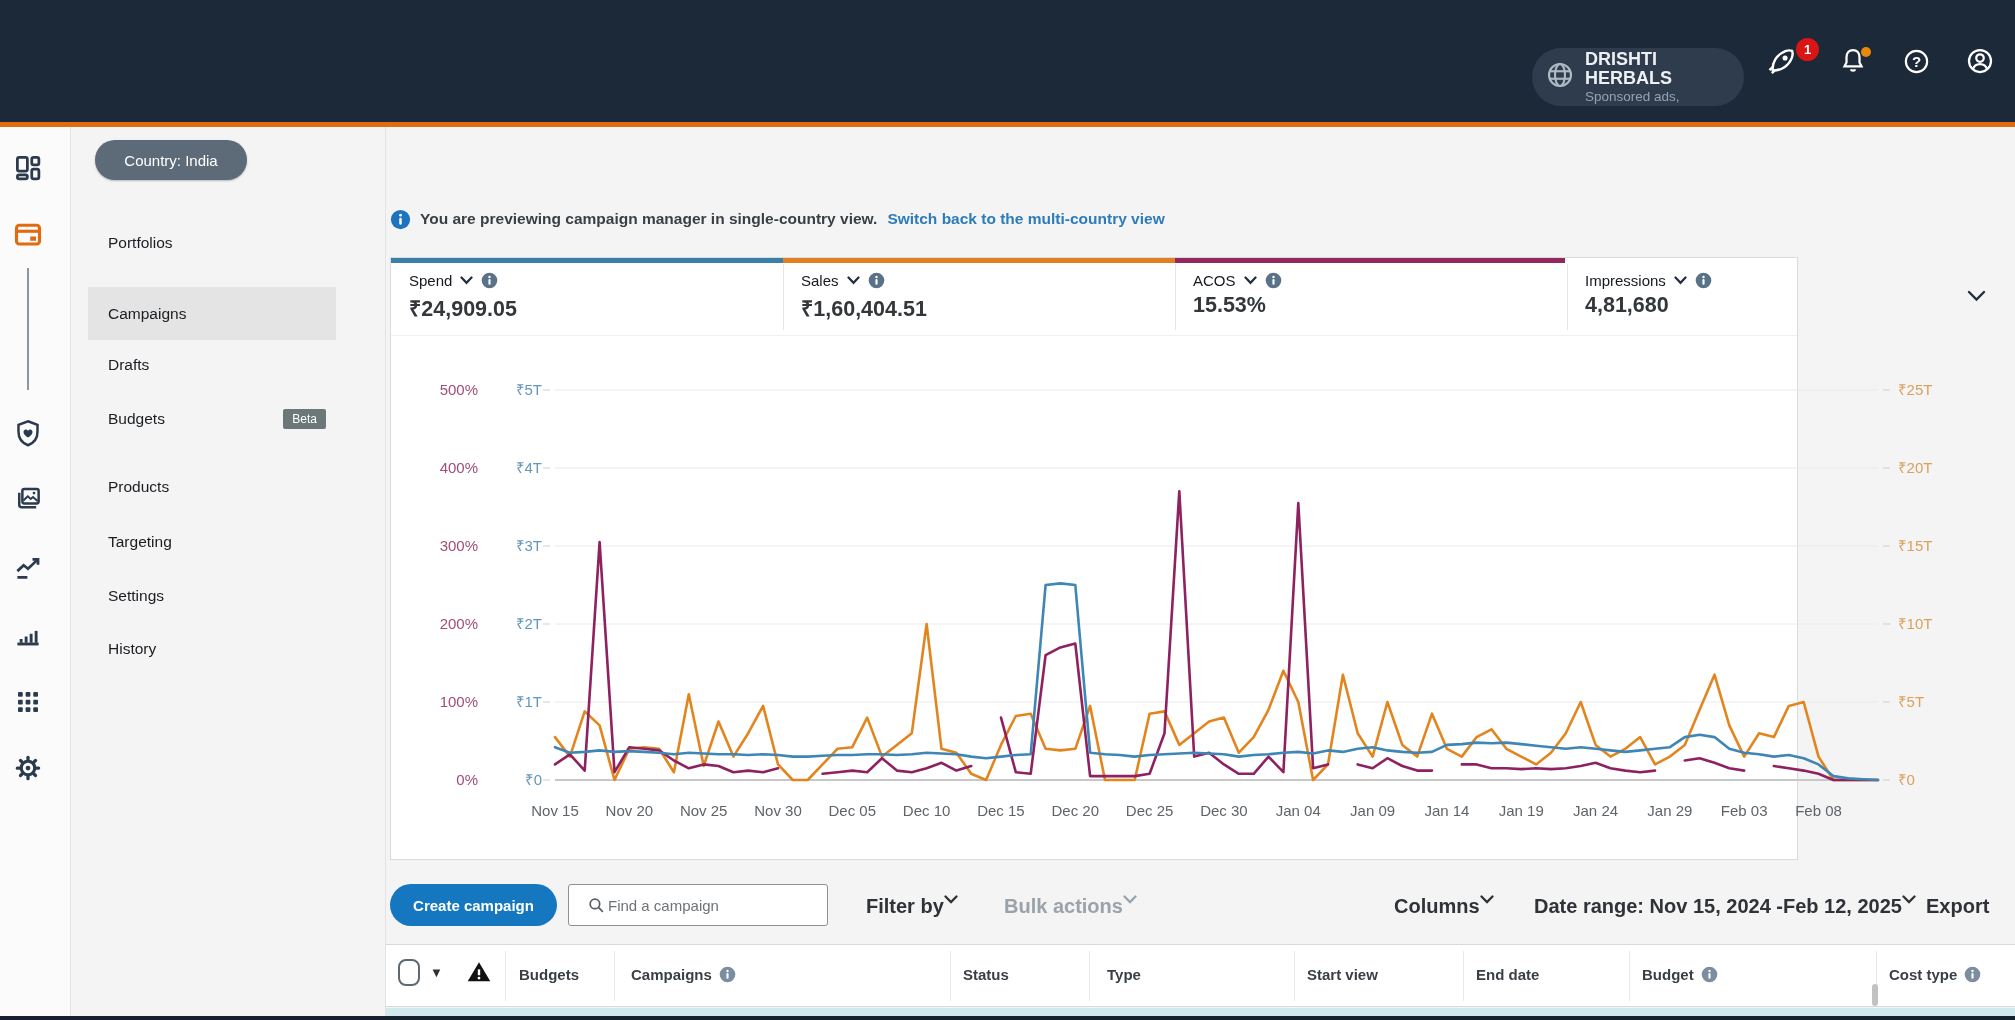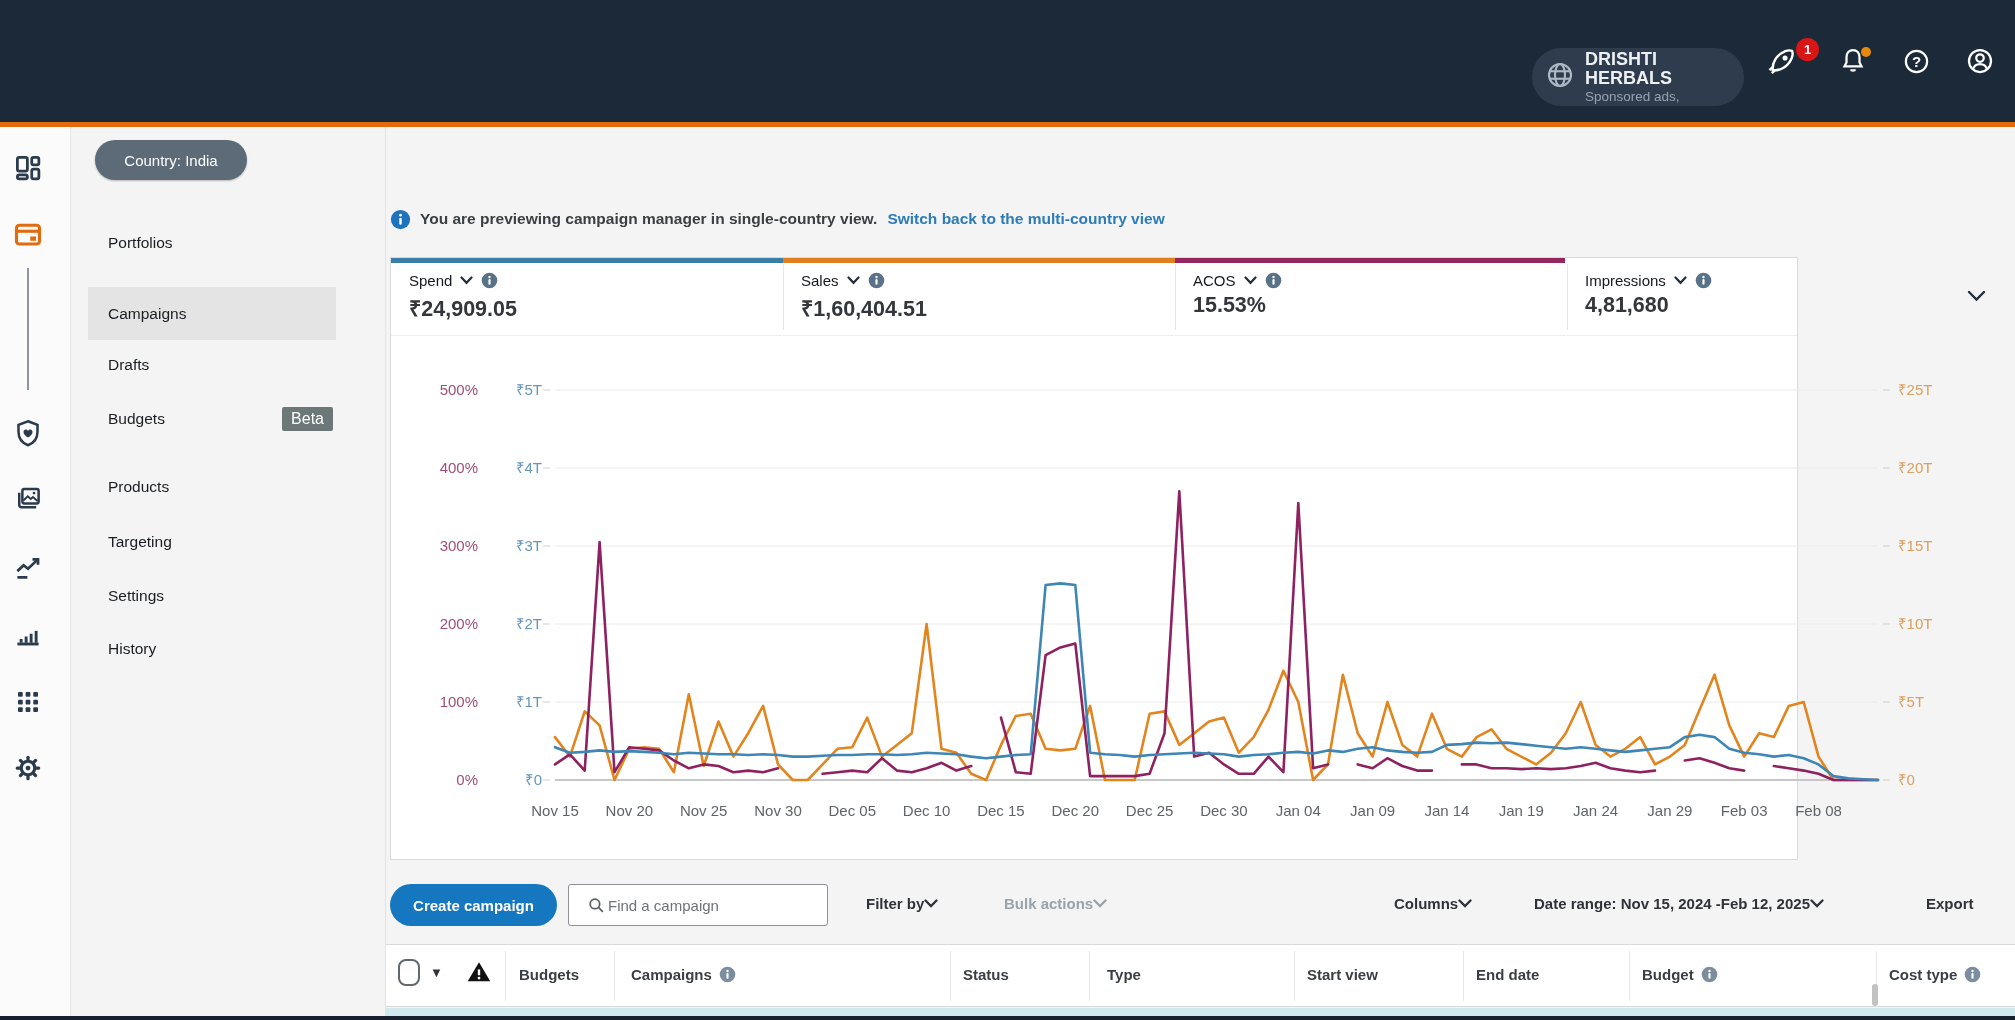--- a/index.html
+++ b/index.html
@@ -20,40 +20,40 @@
   
   .rail{position:absolute;left:0;top:127px;width:70px;height:893px;background:#fbfbfb;border-right:1px solid #e4e4e4;}
   .rail .ric{position:absolute;left:13px;cursor:pointer;}
   .raildiv{position:absolute;left:27px;top:268px;width:2px;height:122px;background:#8d97a3;}
   
   .pill{position:absolute;left:95px;top:140px;width:152px;height:40px;border-radius:21px;background:#5d6b79;
         color:#fff;font-size:15px;display:flex;align-items:center;justify-content:center;box-shadow:0 1px 2px rgba(0,0,0,.25);}
   .nav-item{position:absolute;left:88px;width:248px;height:42px;display:flex;align-items:center;padding-left:20px;
             box-sizing:border-box;font-size:15.5px;color:#1a1d21;cursor:pointer;}
   .nav-item.active{background:#e4e4e4;height:53px;}
-  .beta{margin-left:auto;margin-right:3px;background:#6c7778;color:#fff;font-size:16px;padding:3px 9px;border-radius:2px;}
+  .beta{margin-left:auto;margin-right:10px;background:#6c7778;color:#fff;font-size:12px;padding:3px 9px;border-radius:2px;}
   
   .banner-text{position:absolute;left:420px;top:210px;font-size:15.5px;font-weight:600;color:#3a3f44;}
   .banner-link{color:#2d7cb8;cursor:pointer;margin-left:10px;}
   
   .panel{position:absolute;left:390px;top:257px;width:1408px;height:603px;background:#fff;border:1px solid #d9dbde;box-sizing:border-box;}
   .mcard{position:absolute;top:0;height:77px;width:392px;padding:14px 0 0 18px;box-sizing:border-box;cursor:pointer;}
   .mtop{position:absolute;top:0;height:5px;}
   .mlabel-row{display:flex;align-items:center;gap:8px;font-size:15px;color:#16191d;}
   .mvalue{font-size:21.5px;font-weight:700;color:#33373b;margin-top:4px;}
   .mdiv{position:absolute;top:6px;height:66px;width:1px;background:#e6e6e6;}
   .mrow-border{position:absolute;left:0;top:77px;width:100%;height:1px;background:#efefef;}
   
   .btn-primary{position:absolute;left:390px;top:884px;width:167px;height:42px;border-radius:21px;background:#1477bf;
                color:#fff;font-size:15px;font-weight:600;display:flex;align-items:center;justify-content:center;cursor:pointer;}
   .search{position:absolute;left:568px;top:884px;width:260px;height:42px;background:#fff;border:1px solid #8d9096;
           border-radius:3px;box-sizing:border-box;display:flex;align-items:center;padding-left:18px;gap:0;}
   .search input{border:none;outline:none;font-size:15px;color:#33373b;width:200px;font-family:"Liberation Sans",sans-serif;background:transparent;}
   .search input::placeholder{color:#6f7377;}
-  .tb-label{position:absolute;top:895px;font-size:15px;color:#2f3237;font-weight:600;cursor:pointer;display:flex;align-items:center;}
+  .tb-label{position:absolute;top:895px;font-size:20px;color:#2f3237;font-weight:600;cursor:pointer;display:flex;}
   .tb-label.disabled{color:#9aa2aa;cursor:default;}
   
   .thead{position:absolute;left:386px;top:944px;width:1629px;height:63px;background:#fff;
          border-top:1px solid #d9d9d9;border-bottom:1px solid #d9d9d9;box-sizing:border-box;}
   .th{position:absolute;top:21px;font-size:15px;font-weight:600;color:#3a3f45;display:flex;align-items:center;gap:7px;}
   .tdiv{position:absolute;top:6px;height:50px;width:1px;background:#e8e8e8;}
   .checkbox{position:absolute;left:12px;top:14px;width:22px;height:27px;border:2px solid #5f6973;border-radius:8px;background:#fff;cursor:pointer;box-sizing:border-box;}
   .caret{position:absolute;left:44px;top:20px;font-size:13px;color:#2f3237;cursor:pointer;}
   .mainborder{position:absolute;left:385px;top:127px;width:1px;height:889px;background:#e3e3e3;}
   .strip-teal{position:absolute;left:386px;top:1008px;width:1629px;height:8px;background:#cfe9ec;}

